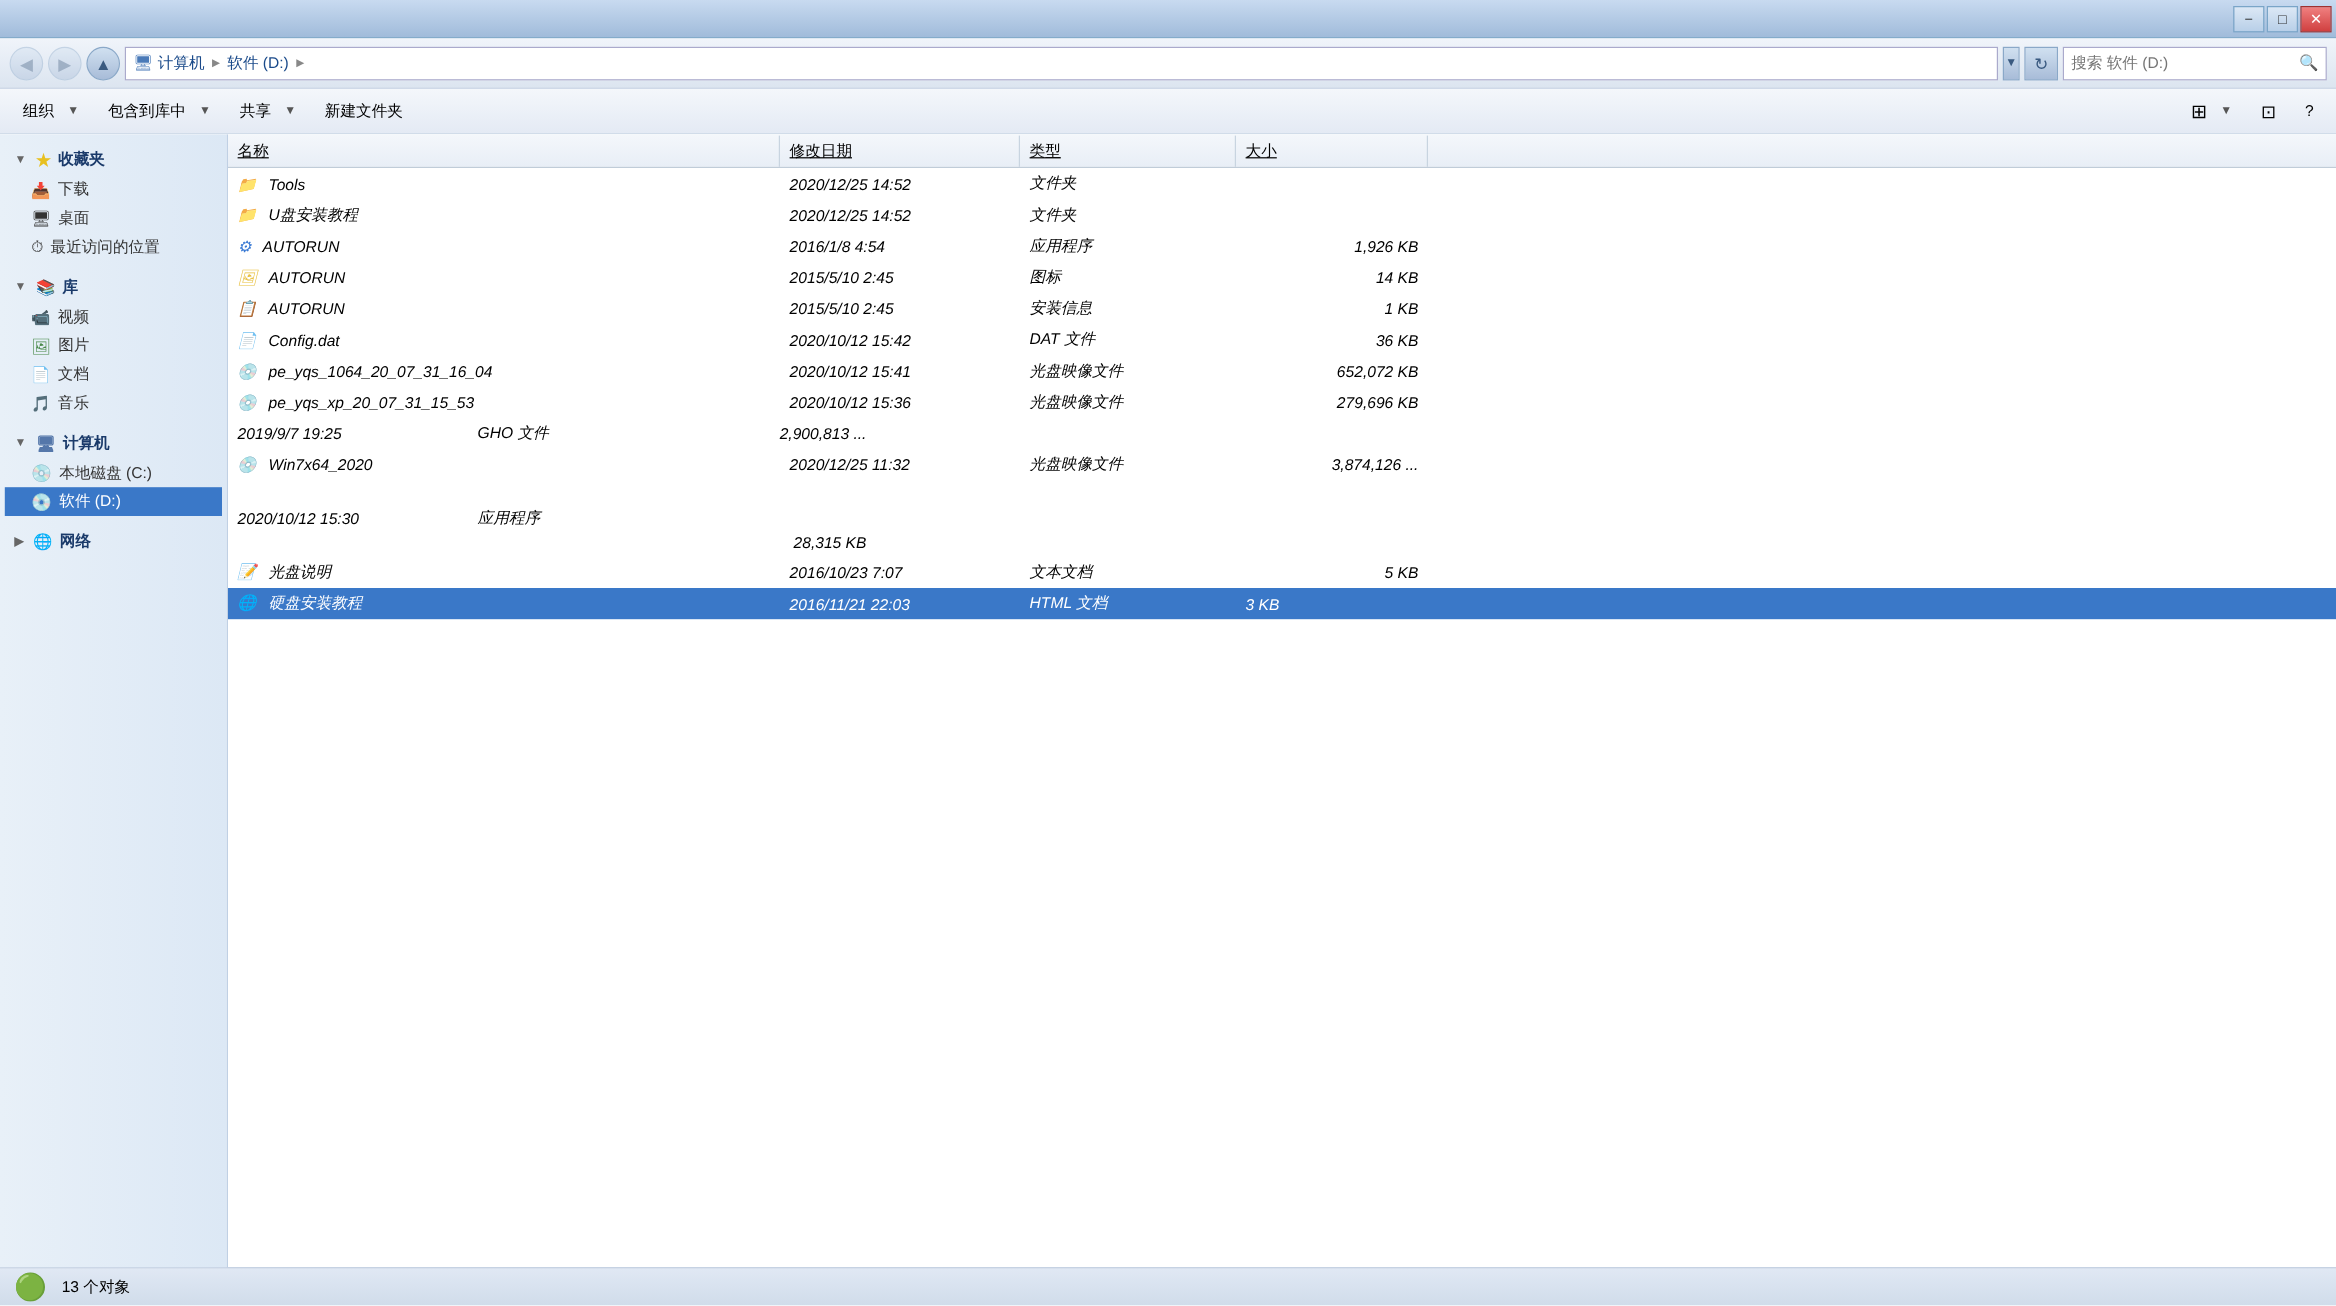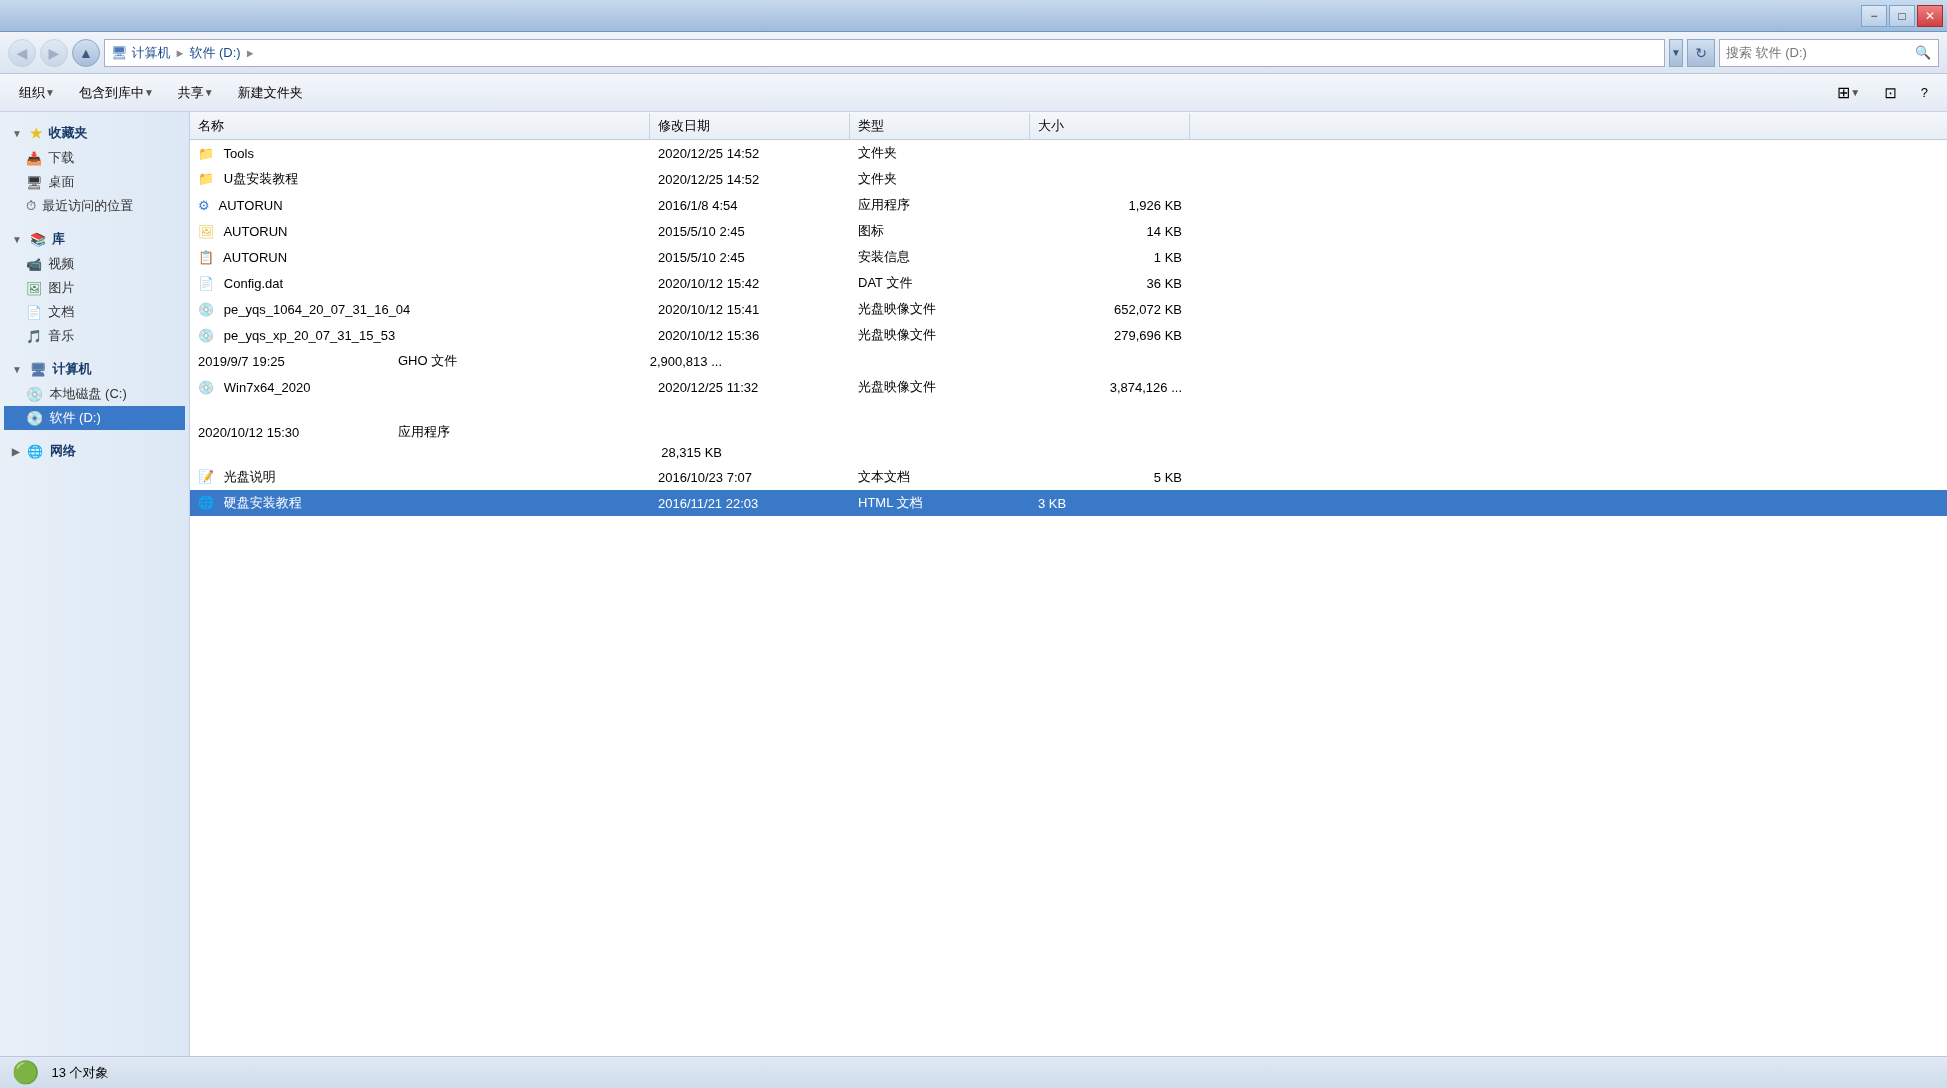--- a/index.html
+++ b/index.html
@@ -107,21 +107,21 @@
       background: linear-gradient(to bottom, #f4f7fb 0%, #e4eaf4 100%);
       display: flex;
       align-items: center;
       padding: 0 8px;
       border-bottom: 1px solid #c8d4e4;
       gap: 2px;
     }
     .toolbar-btn {
       height: 28px;
       padding: 0 10px;
-      display: flex; align-items: center; gap: 0;
+      display: flex; align-items: center; gap: 11px;
       background: transparent;
       border: 1px solid transparent;
       cursor: pointer;
       font-size: 13px;
       border-radius: 3px;
     }
     .toolbar-btn .arrow { font-size: 10px; color: #555; }
 
     
     .main-layout {
@@ -170,20 +170,21 @@
       display: flex;
       flex-direction: column;
       overflow: hidden;
     }
     .column-header {
       display: flex;
       background: linear-gradient(to bottom, #f4f7fb 0%, #e8eef6 100%);
       border-bottom: 1px solid #c0ccd8;
       min-height: 28px;
       align-items: flex-end;
+      text-decoration: underline;
     }
     .col-header {
       display: flex; align-items: center;
       padding: 4px 8px;
       border-right: 1px solid #c8d4e0;
       font-size: 13px;
       font-weight: normal;
       cursor: pointer;
       white-space: nowrap;
       user-select: none;
@@ -203,20 +204,21 @@
       cursor: pointer;
       border-bottom: none;
     }
     .file-row.selected { background: #3a78c8; color: #fff; }
     .file-cell {
       padding: 2px 8px;
       font-size: 13px;
       white-space: nowrap;
       overflow: hidden;
       text-overflow: ellipsis;
+      font-style: italic;
     }
 
     
     .statusbar {
       height: 32px;
       background: linear-gradient(to bottom, #e0e8f4 0%, #d0dcea 100%);
       border-top: 1px solid #b8c8dc;
       display: flex;
       align-items: center;
       padding: 0 12px;

